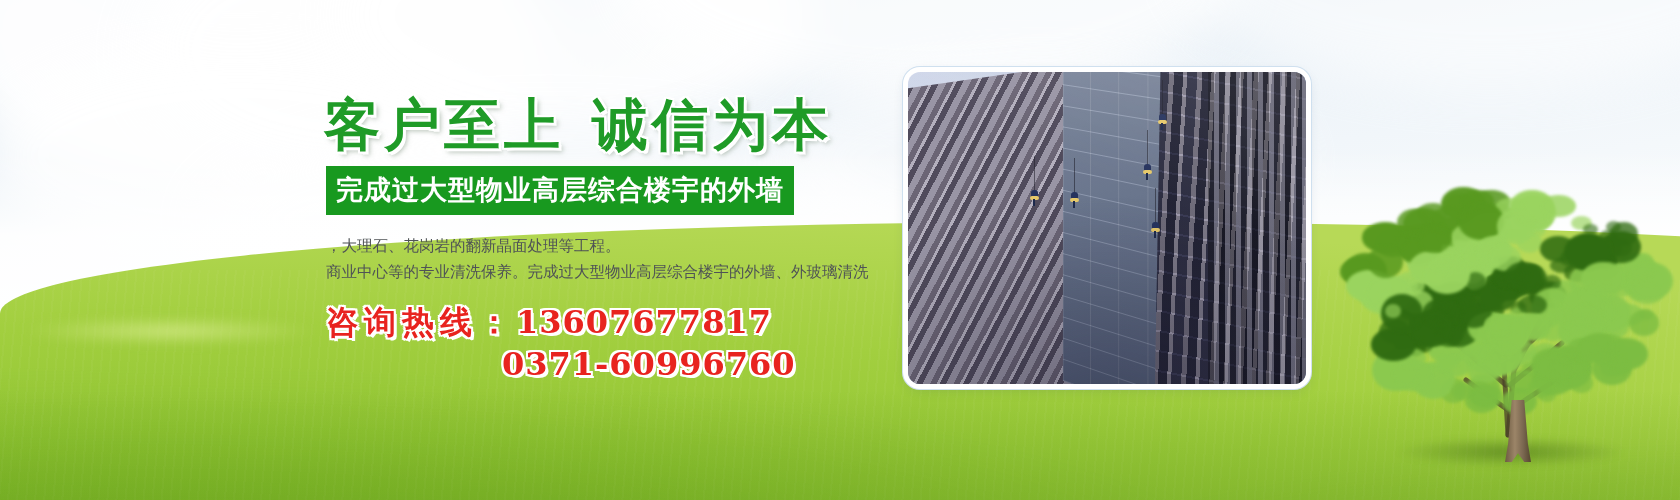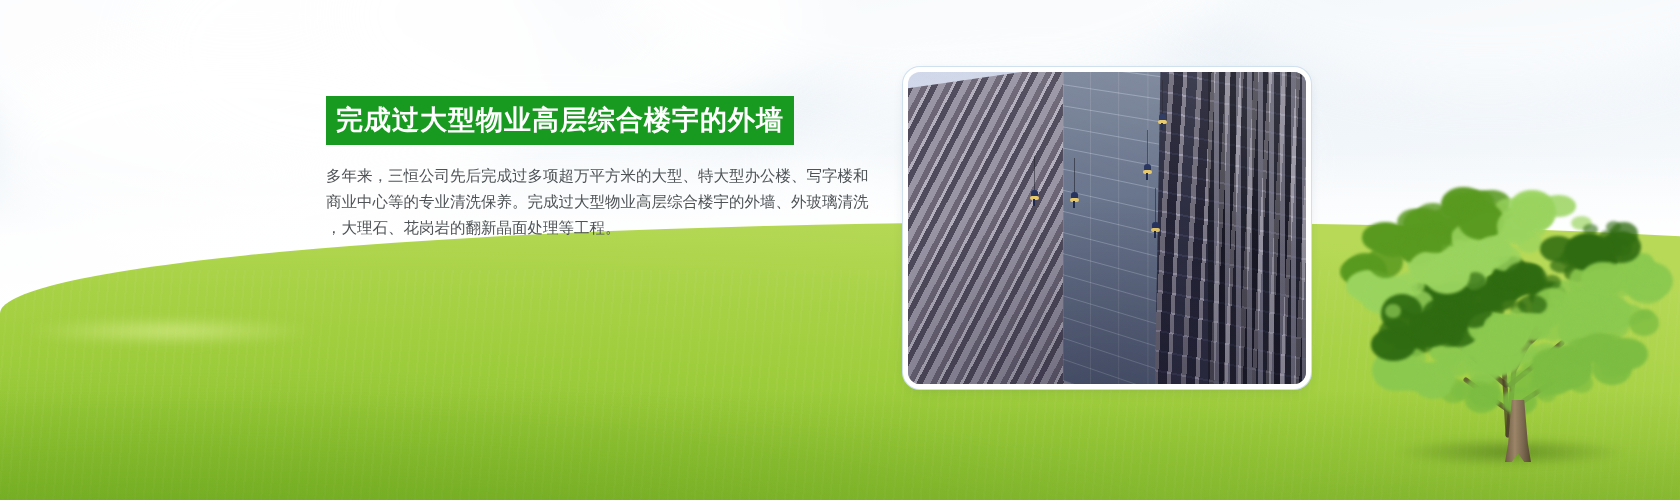--- a/index.html
+++ b/index.html
@@ -619,24 +619,28 @@
             <div class="w-kit"></div>
             <div class="w-leg"></div>
           </div>
         </div>
       <div class="ph-vig"></div>
     </div>
   </div>
 
   <div class="textblock">
 
+    <div class="headline"><span>客户至上</span><span class="gap"></span><span>诚信为本</span></div>
 
     <div class="ribbon">完成过大型物业高层综合楼宇的外墙</div>
 
     <div class="para">
-      <p>多年来，三恒公司先后完成过多项超万平方米的大型、特大型办公楼、写字楼和</p>
+      <p>，大理石、花岗岩的翻新晶面处理等工程。</p>
       <p>商业中心等的专业清洗保养。完成过大型物业高层综合楼宇的外墙、外玻璃清洗</p>
-      <p>，大理石、花岗岩的翻新晶面处理等工程。</p>
     </div>
 
+    <div class="phones">
+      <div class="phone"><span class="lbl">咨询热线：</span><span>13607677817</span></div>
+      <div class="phone phone2"><span>0371-60996760</span></div>
+    </div>
 
   </div>
 </div>
 
 </body></html>

